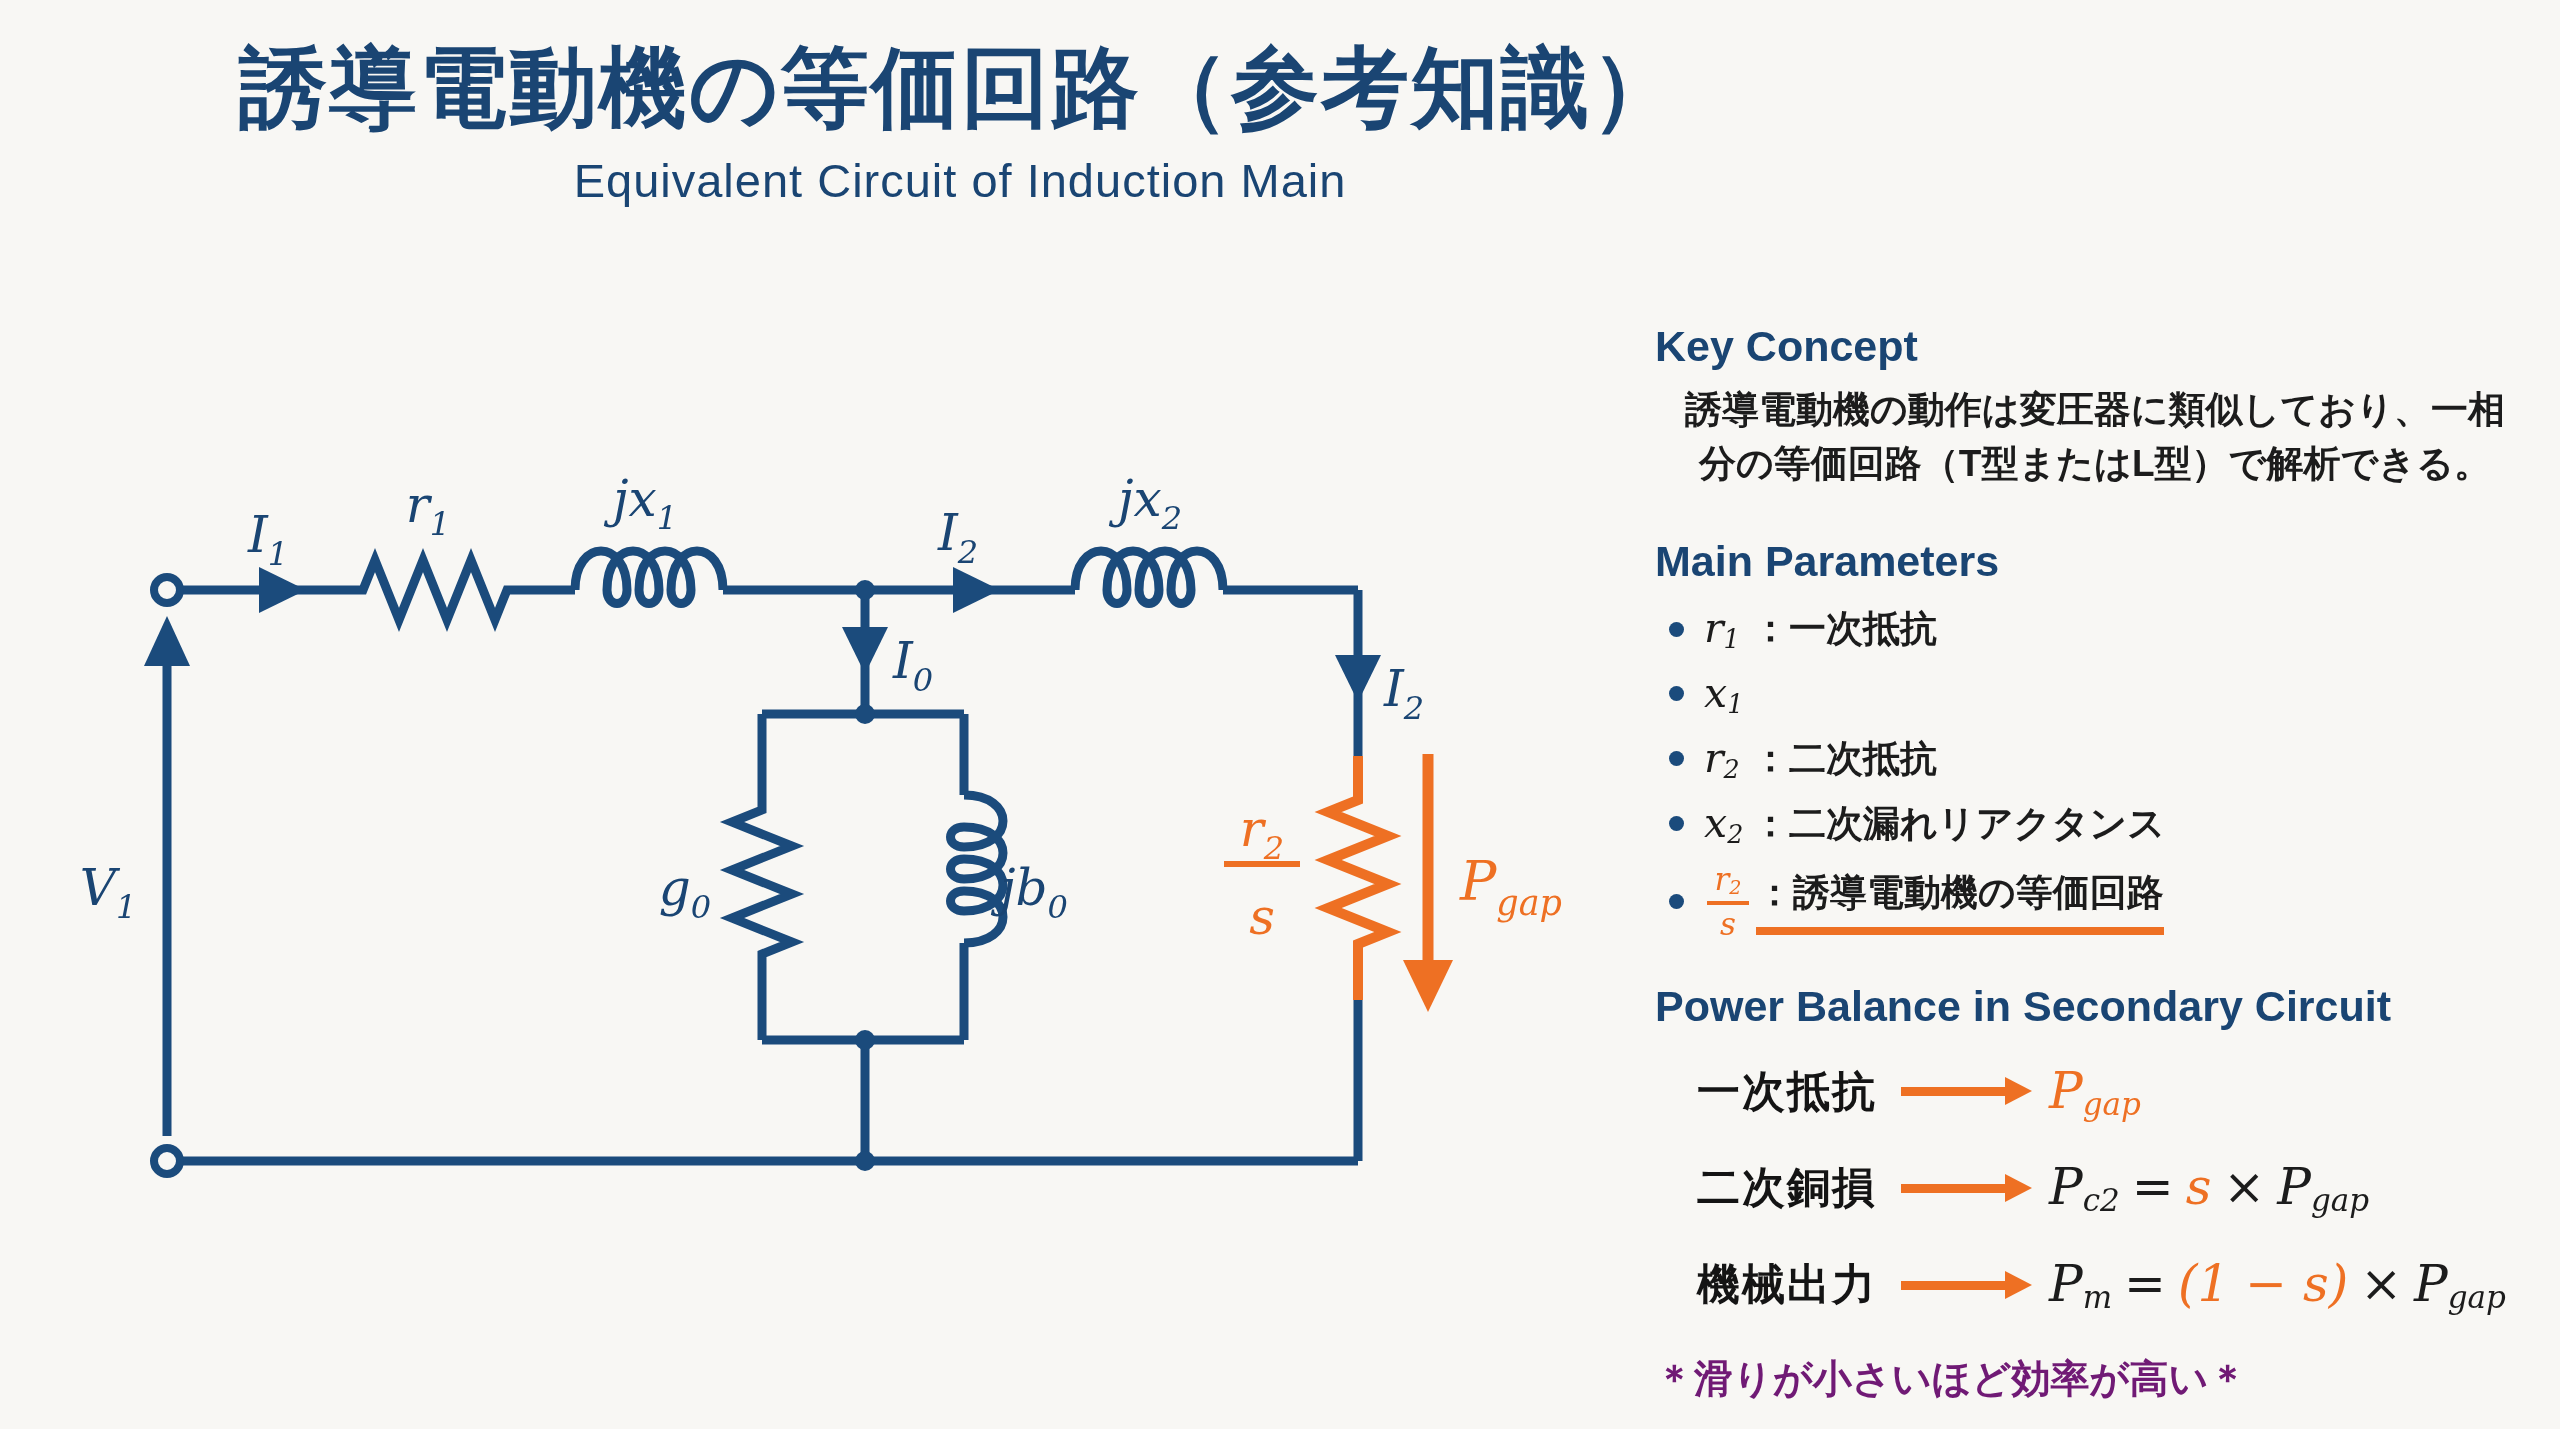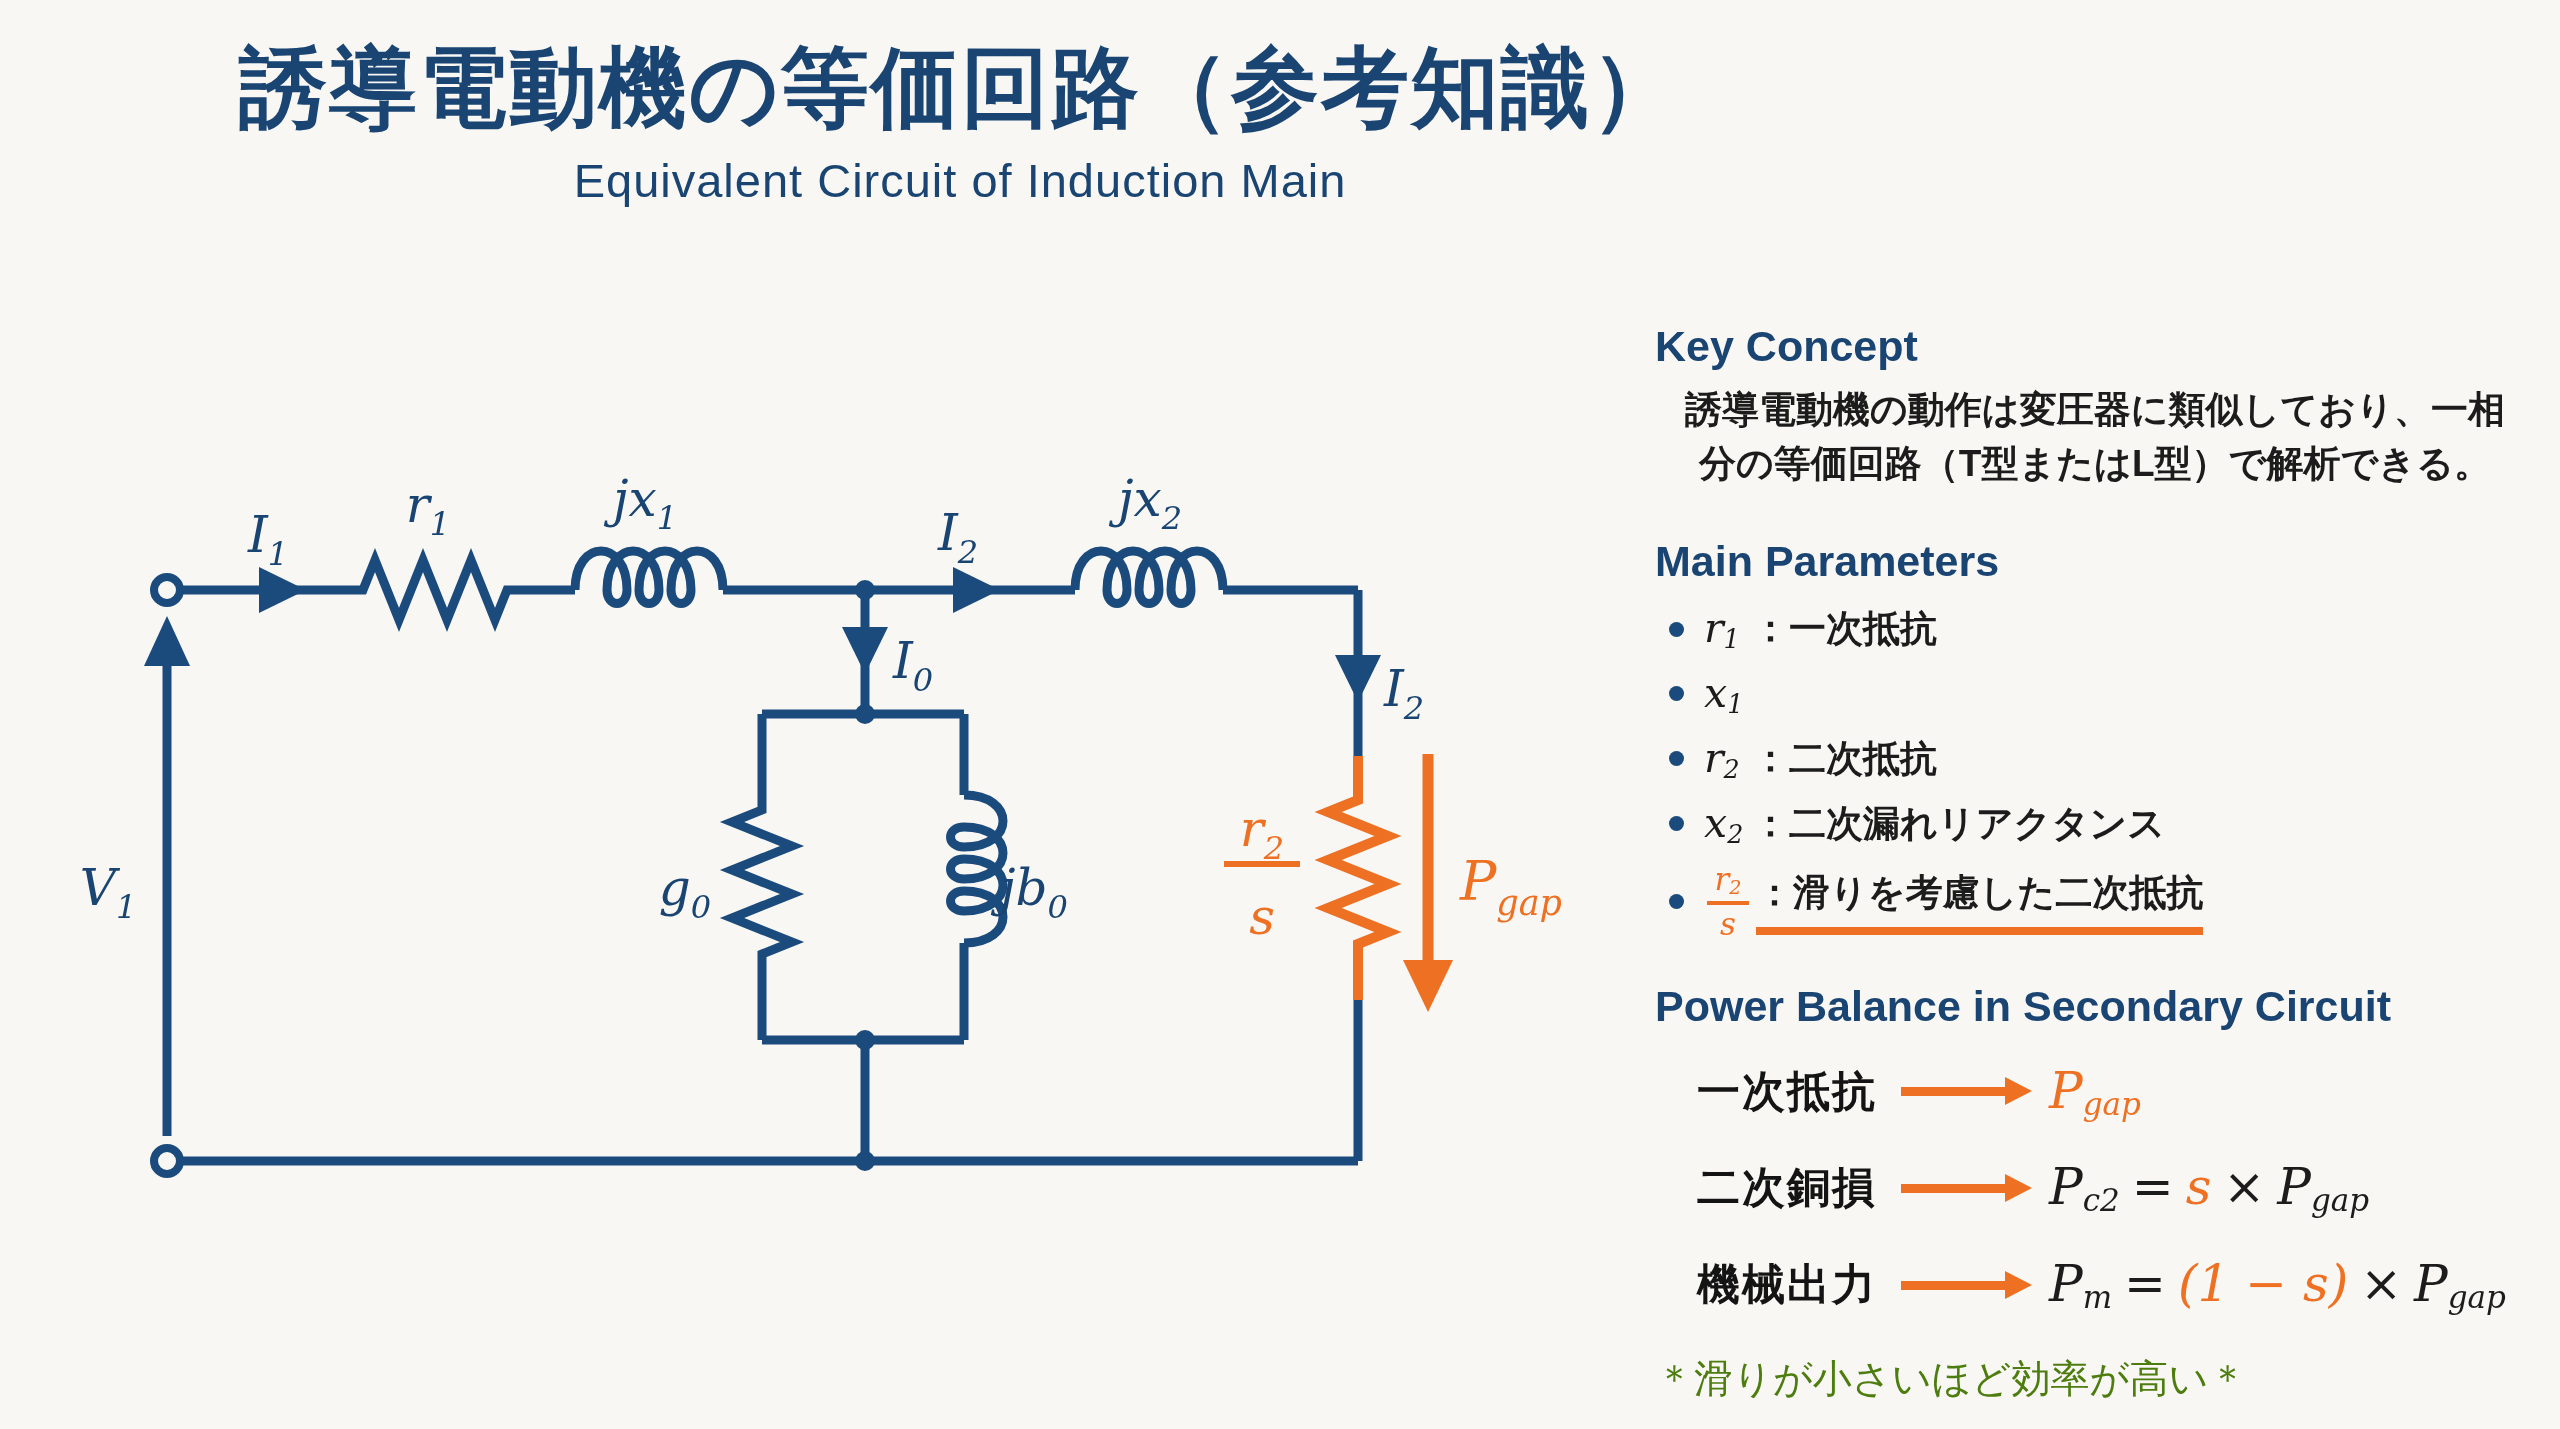--- a/index.html
+++ b/index.html
@@ -51,21 +51,21 @@
   .frac .den{padding-top:4px;}
   .pb-head{margin-top:42px;}
   .pb-rows{margin-top:30px;}
   .pbrow{display:flex;align-items:center;margin-bottom:37px;padding-left:42px;}
   .pblabel{font-size:43px;font-weight:700;color:#141414;letter-spacing:2px;flex-shrink:0;}
   .harrow{width:106px;height:9px;background:var(--orange);position:relative;margin:0 42px 0 24px;flex-shrink:0;}
   .harrow::after{content:"";position:absolute;right:-25px;top:-10px;border-left:27px solid var(--orange);border-top:14px solid transparent;border-bottom:14px solid transparent;}
   .formula{font-family:"DejaVu Serif", serif;font-style:italic;font-size:50px;color:var(--ink);white-space:nowrap;}
   .formula .rm{font-style:normal;margin:0 12px;}
   .o{color:var(--orange);}
-  .note{margin-top:26px;font-size:39px;font-weight:400;color:#4d7c0f;}
+  .note{margin-top:26px;font-size:39px;font-weight:700;color:#701a75;}
 </style>
 </head>
 <body>
 
 <div class="title-block">
   <div class="title-main">誘導電動機の等価回路（参考知識）</div>
   <div class="title-sub">Equivalent Circuit of Induction Main</div>
 </div>
 
 <svg class="circuit-svg" width="1620" height="1429" viewBox="0 0 1620 1429" xmlns="http://www.w3.org/2000/svg">
@@ -165,21 +165,21 @@
       <span class="sym"><span>x</span><span class="ssub">2</span></span>
       <span class="desc">：二次漏れリアクタンス</span>
     </li>
     <li>
       <span class="bullet"></span>
       <span class="frac">
         <span class="num"><span>r</span><span class="ssub">2</span></span>
         <span class="bar"></span>
         <span class="den">s</span>
       </span>
-      <span class="desc underline-o">：滑りを考慮した二次抵抗</span>
+      <span class="desc underline-o">：誘導電動機の等価回路</span>
     </li>
   </ul>
 
   <div class="h2 pb-head">Power Balance in Secondary Circuit</div>
   <div class="pb-rows">
 
     <div class="pbrow">
       <span class="pblabel">一次抵抗</span>
       <span class="harrow"></span>
       <span class="formula"><span class="o"><span>P</span><span class="ssub">gap</span></span></span>

